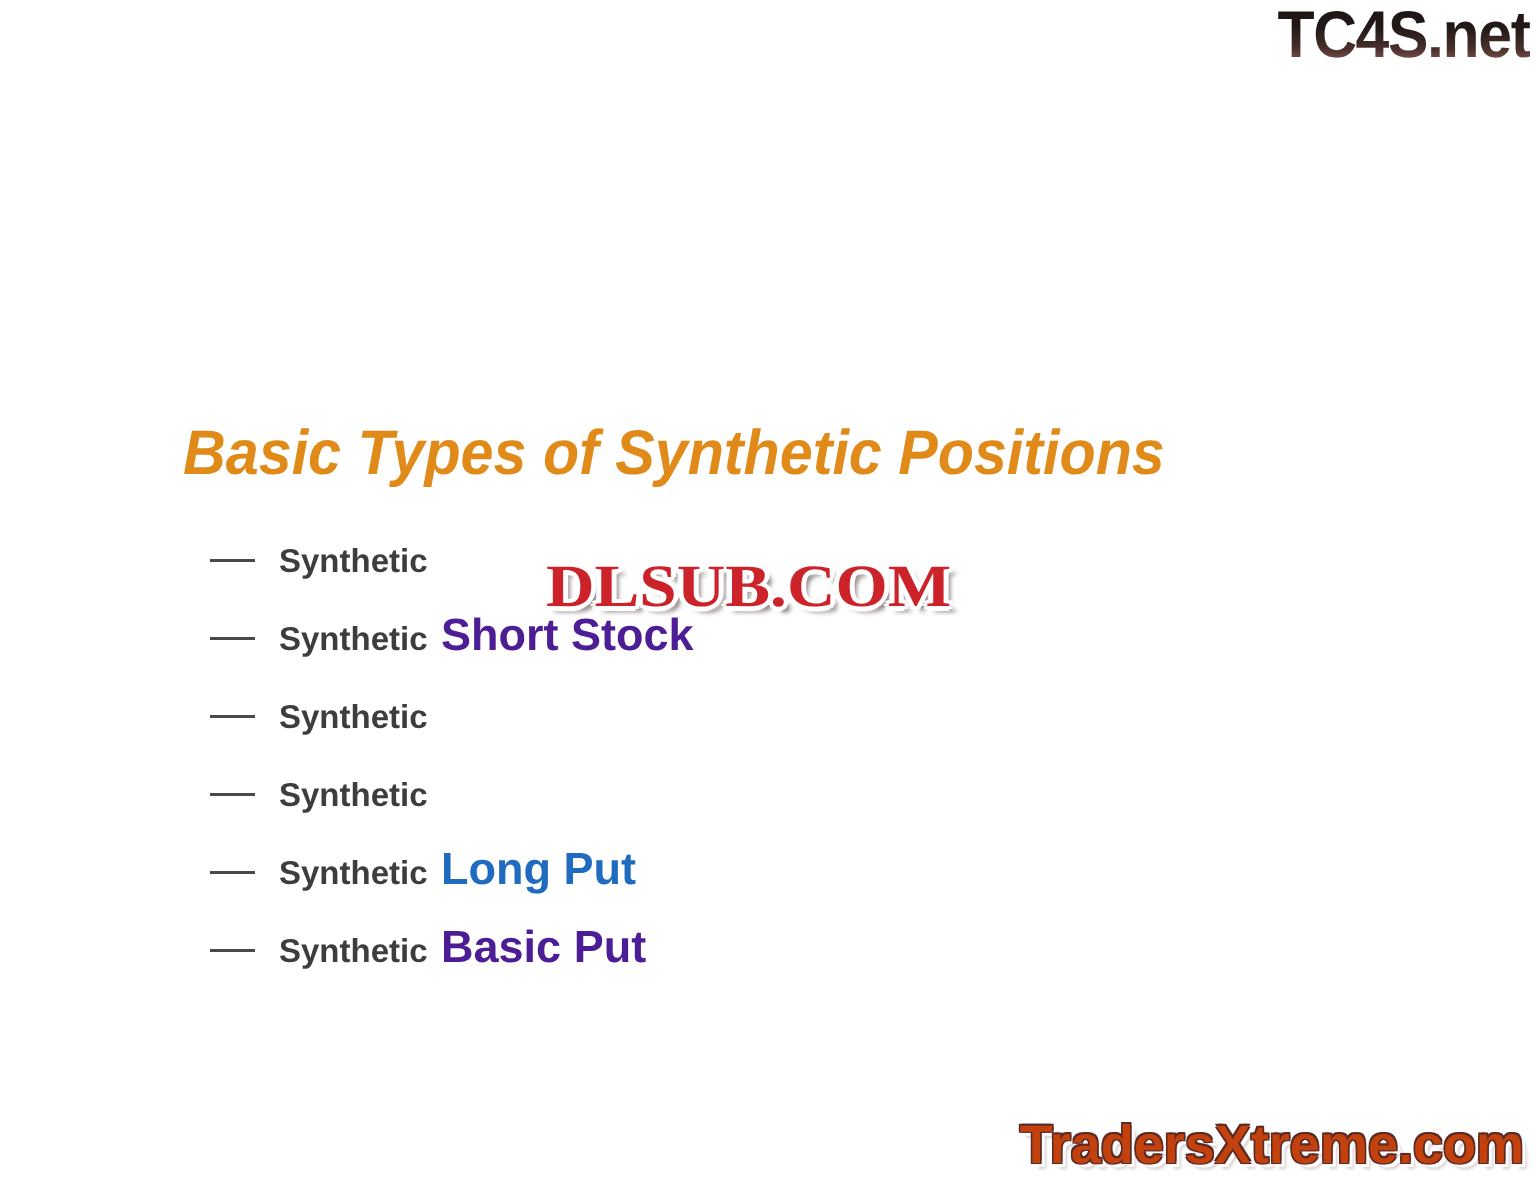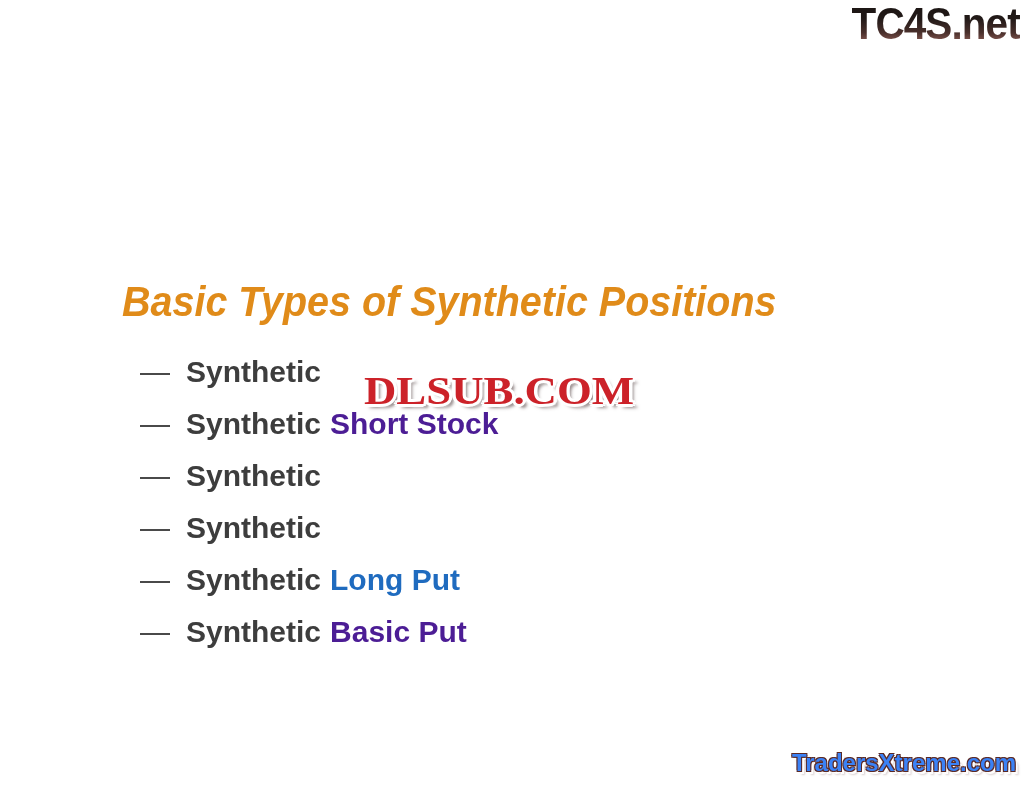--- a/index.html
+++ b/index.html
@@ -86,21 +86,21 @@
   .bullet-dash {
     display: inline-block;
     width: 46px;
     color: #4a4a4a;
     font-size: 30px;
     font-weight: normal;
     letter-spacing: -2px;
     flex: 0 0 auto;
   }
   .bullet-label {
-    font-size: 30px;
+    font-size: 22px;
     font-weight: bold;
     color: #3d3d3d;
   }
   .bullet-value {
     font-size: 30px;
     font-weight: bold;
     margin-left: 9px;
   }
   .bullet-value.long  { color: #1f6bbf; }
   .bullet-value.short { color: #4c1d95; }
@@ -128,24 +128,24 @@
     z-index: 5;
   }
 
   
   .brand-bottom {
     position: absolute;
     right: 8px;
     bottom: 12px;
     font-family: "Liberation Sans", sans-serif;
     font-weight: bold;
-    font-size: 24px;
+    font-size: 36px;
     line-height: 32px;
     letter-spacing: 0px;
-    color: #3b82f6;
+    color: #c2410c;
     white-space: nowrap;
     text-shadow:
       -1px -1px 0 #5a2a26,  1px -1px 0 #5a2a26,
       -1px  1px 0 #5a2a26,  1px  1px 0 #5a2a26,
        3px  3px 0 rgba(255,255,255,0.95),
        4px  4px 2px rgba(150,120,120,0.35);
   }
 </style>
 </head>
 <body>

